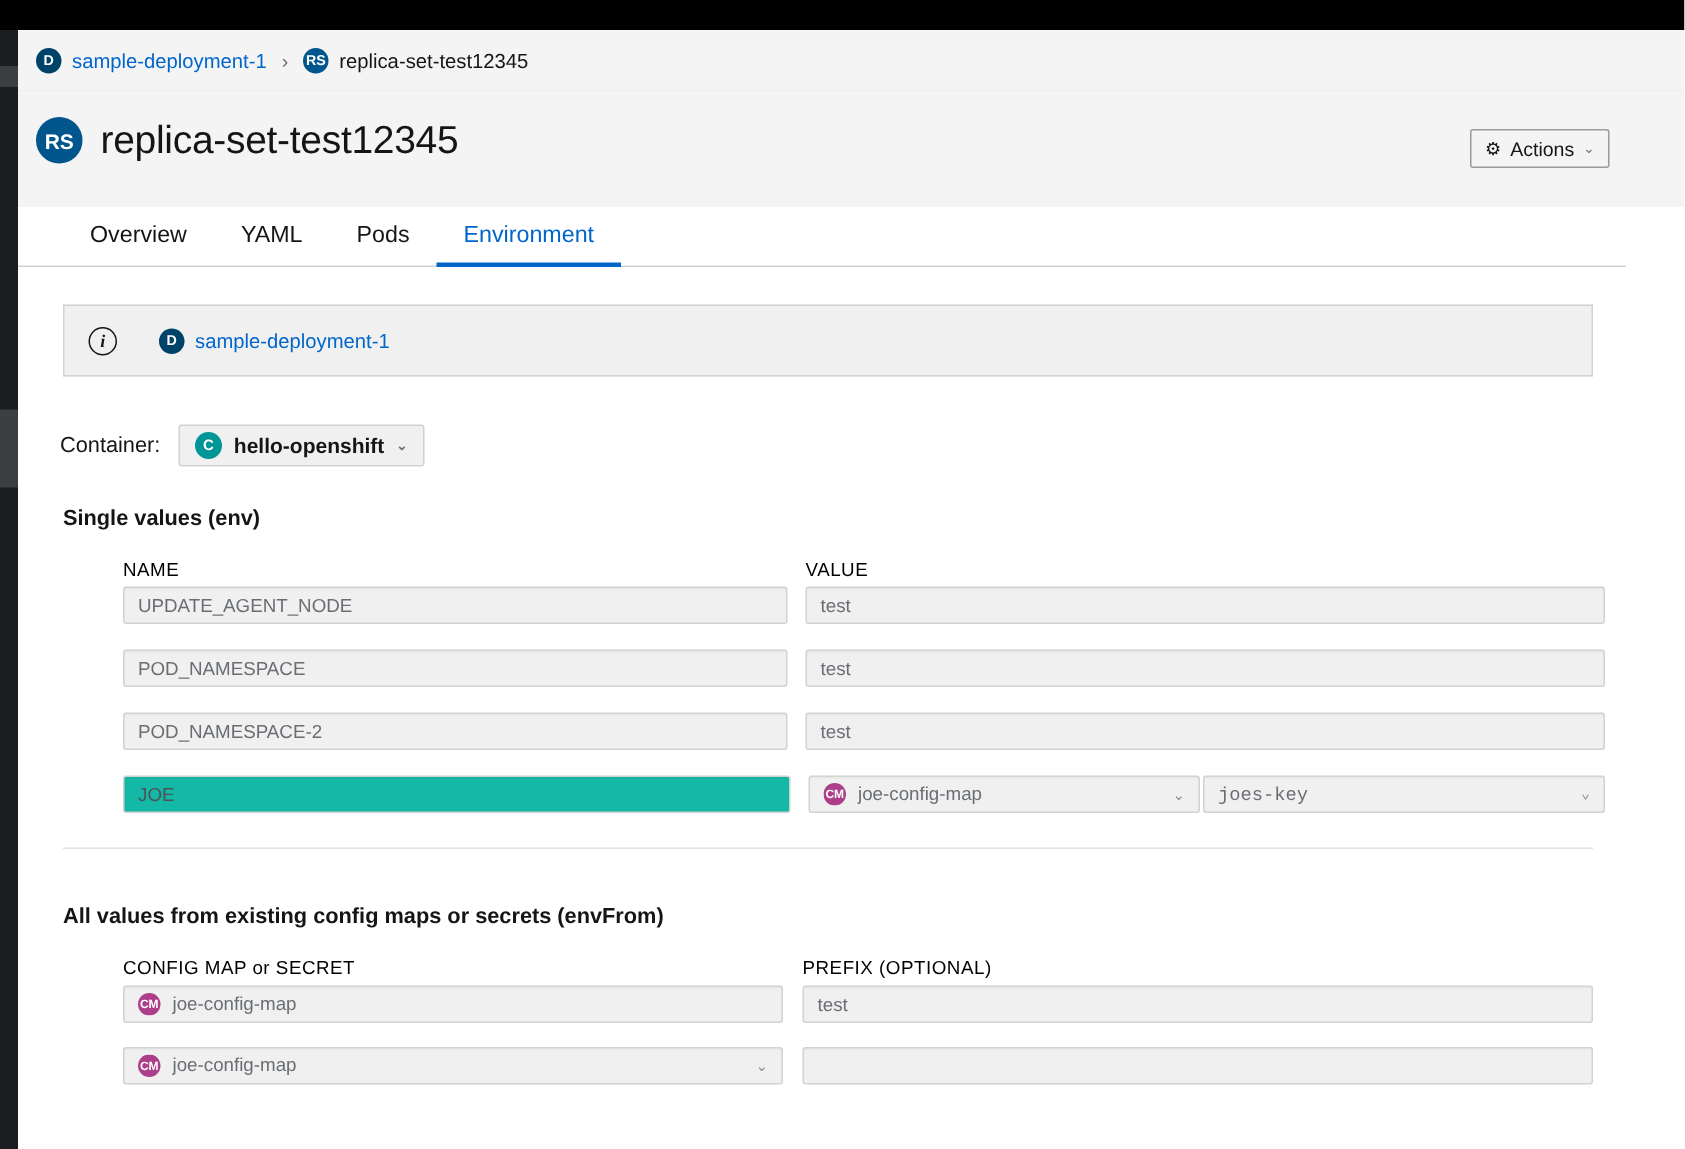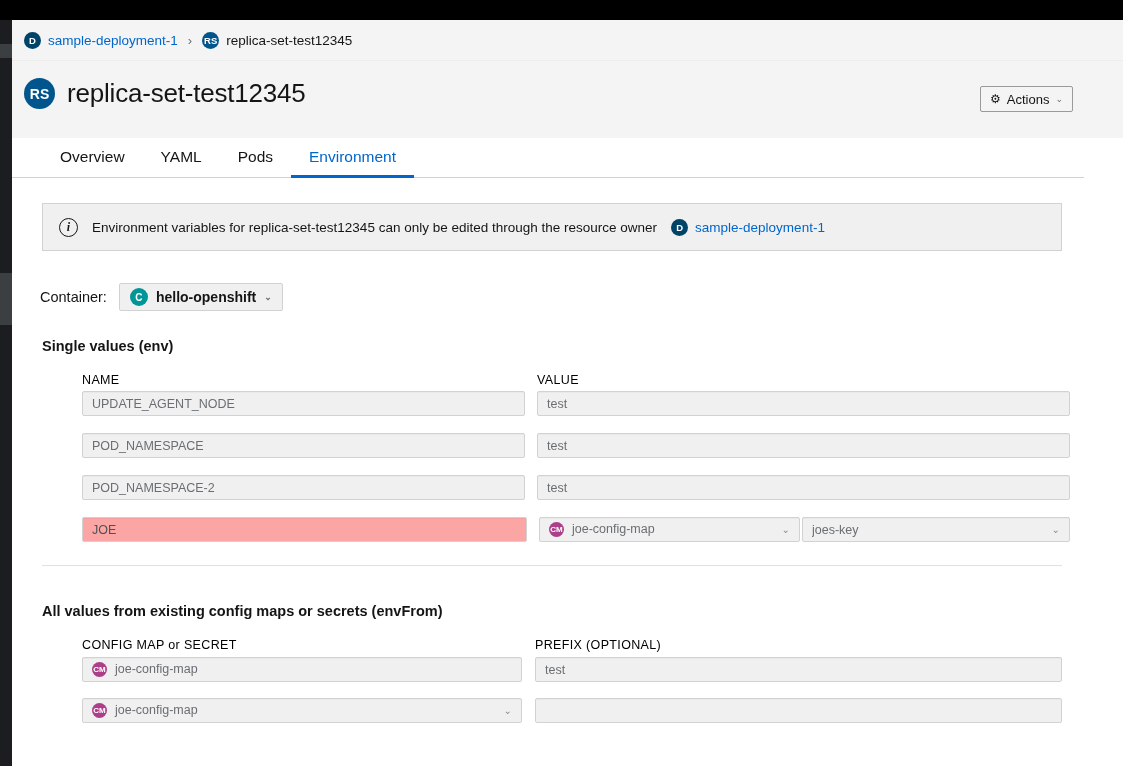--- a/index.html
+++ b/index.html
@@ -155,21 +155,21 @@
   }
 
   .field {
     position:absolute; height:25px;
     border:1px solid #d2d2d2; border-radius:2px;
     display:flex; align-items:center;
     padding:0 9px; font-size:12.5px;
     background:#f0f0f0; color:#6a6e73;
     box-shadow:inset 0 1px 1px rgba(0,0,0,0.03);
   }
-  .field.editable { background:#fca5a5; color:#4f5255; }
+  .field.editable { background:#14b8a6; color:#4f5255; }
   .field.dropdown { justify-content:space-between; cursor:pointer; }
   .field .dd-left { display:flex; align-items:flex-start; gap:8px; overflow:hidden; white-space:nowrap; }
   .badge-xs { width:15px; height:15px; font-size:8px; margin-right:0; }
   .dd-chev { font-size:10px; color:#8a8d90; margin-left:8px; }
 
   .divider {
     position:absolute; left:30px; top:386px; width:1020px; height:1px;
     background:#e0e0e0;
   }
 </style>
@@ -212,21 +212,20 @@
     <button class="tab">Overview</button>
     <button class="tab">YAML</button>
     <button class="tab">Pods</button>
     <button class="tab active">Environment</button>
   </div>
 
   <div class="content">
 
     <div class="alert">
       <span class="info-icon">i</span>
-      <span>Environment variables for replica-set-test12345 can only be edited through the resource owner</span>
       <span class="alert-owner">
         <span class="badge badge-sm badge-d">D</span>
         <a class="crumb-link" href="#">sample-deployment-1</a>
       </span>
     </div>
 
     <div class="container-row">
       <span class="container-label">Container:</span>
       <div class="container-select">
         <span class="badge badge-sm badge-c">C</span>
@@ -250,21 +249,21 @@
     <div class="field" style="left:525px; top:296px; width:533px;">test</div>
 
     <div class="field editable" style="left:70px; top:338px; width:445px;">JOE</div>
     <div class="field dropdown" style="left:527px; top:338px; width:261px;">
       <span class="dd-left">
         <span class="badge badge-xs badge-cm">CM</span>
         <span>joe-config-map</span>
       </span>
       <span class="dd-chev">⌄</span>
     </div>
-    <div class="field dropdown" style="left:790px; top:338px; width:268px;">
+    <div class="field dropdown" style="left:790px; top:338px; width:268px;font-family:Liberation Mono, monospace;">
       <span class="dd-left">
         <span>joes-key</span>
       </span>
       <span class="dd-chev">⌄</span>
     </div>
 
     <div class="divider"></div>
 
     <div class="section-title" id="sec-envfrom">All values from existing config maps or secrets (envFrom)</div>
 

